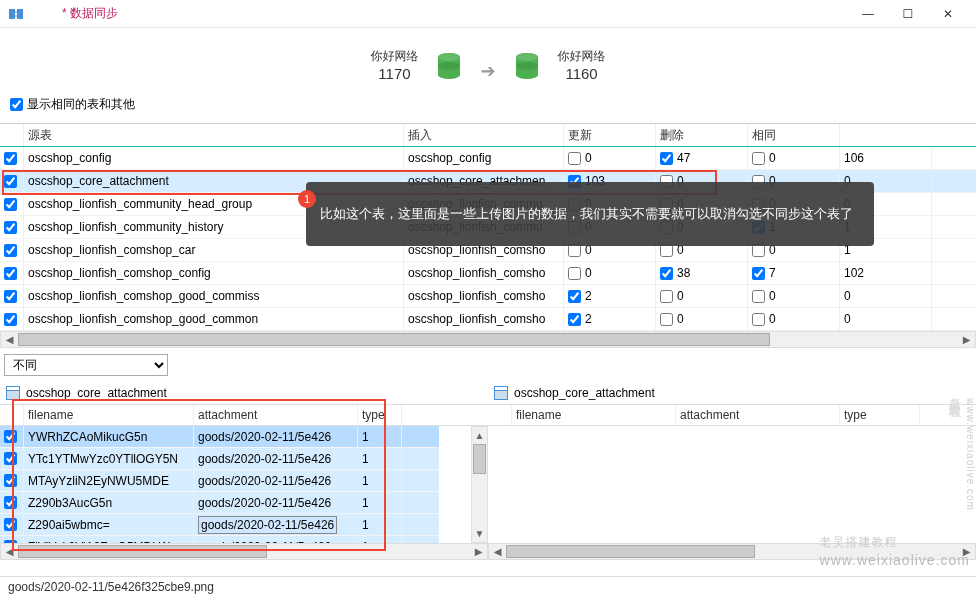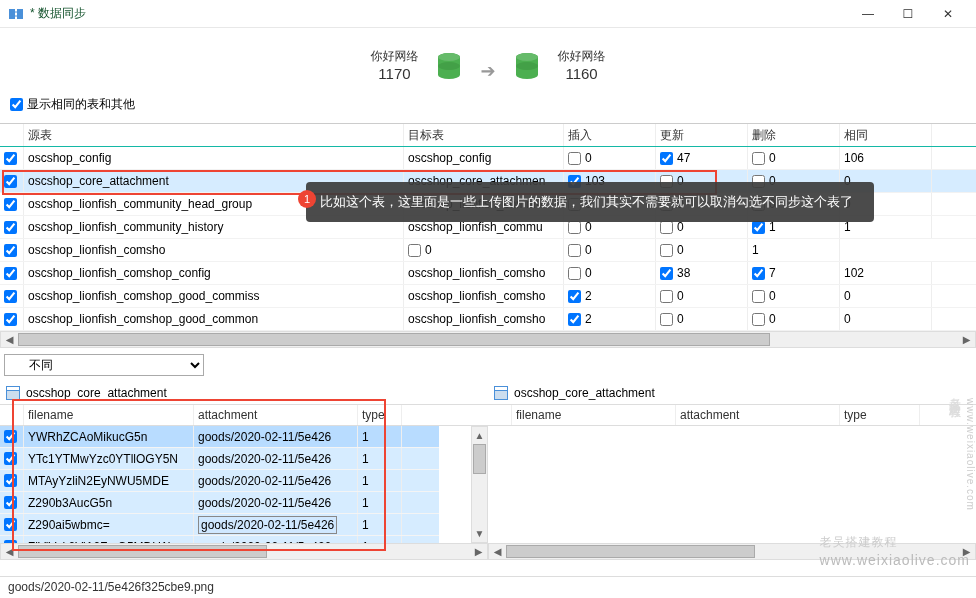--- a/index.html
+++ b/index.html
@@ -1,20 +1,20 @@
 <!DOCTYPE html>
 <html><head>
 <meta charset="utf-8">
 <style>
 * { box-sizing: border-box; margin: 0; padding: 0; font-family: "Microsoft YaHei", "Segoe UI", sans-serif; font-size: 12px; }
 body { background: #fff; width: 976px; height: 598px; overflow: hidden; position: relative; }
 
 .titlebar { height: 28px; display: flex; align-items: center; padding: 0 8px; border-bottom: 1px solid #e8e8e8; }
 .titlebar .app-icon { width: 16px; height: 16px; margin-right: 6px; }
-.titlebar .title { flex: 1; color: #14532d; }
+.titlebar .title { flex: 1; color: #be185d; margin-left: 32px; }
 .titlebar .winbtns { display: flex; }
 .titlebar .winbtn { width: 40px; height: 26px; display: flex; align-items: center; justify-content: center; color: #333; }
 
 .sync-header { display: flex; align-items: flex-end; justify-content: center; gap: 18px; padding: 20px 0 10px; }
 .sync-side { text-align: center; }
 .sync-side .lbl { color: #333; font-size: 12px; }
 .sync-side .num { color: #333; font-size: 15px; }
 .db-icon { width: 26px; height: 30px; }
 .arrow-icon { color: #999; font-size: 18px; }
 
@@ -25,30 +25,30 @@
 .thead, .trow { display: grid; grid-template-columns: 24px 380px 160px 92px 92px 92px 92px; align-items: center; height: 23px; }
 .thead { background: #fff; font-weight: normal; color: #333; border-bottom: 1px solid #14b8a6; }
 .thead > div, .trow > div { padding: 0 4px; border-right: 1px solid #eee; height: 100%; display: flex; align-items: center; overflow: hidden; white-space: nowrap; }
 .trow { border-bottom: 1px solid #f2f2f2; }
 .trow.sel { background: #d6ecff; }
 .trow input[type=checkbox] { width: 13px; height: 13px; }
 .numcell { display: flex; align-items: center; gap: 4px; }
 .redbox { position: absolute; border: 2px solid #e43; pointer-events: none; }
 .redbox.r1 { left: 2px; top: 46px; width: 715px; height: 25px; }
 
-.tooltip-balloon { position: absolute; left: 306px; top: 182px; width: 568px; background: rgba(60,60,60,0.92); color: #fff; padding: 10px 14px; border-radius: 4px; font-size: 13px; line-height: 1.5; z-index: 50; }
+.tooltip-balloon { position: absolute; left: 306px; top: 182px; width: 568px; background: rgba(60,60,60,0.92); color: #fff; padding: 22px 14px; border-radius: 4px; font-size: 13px; line-height: 1.5; z-index: 50; }
 .tooltip-badge { position: absolute; left: 298px; top: 190px; width: 18px; height: 18px; background: #e43; border-radius: 50%; color: #fff; display: flex; align-items: center; justify-content: center; font-size: 11px; z-index: 51; }
 
 .hscroll { height: 17px; background: #f0f0f0; border: 1px solid #ddd; display: flex; align-items: center; }
 .hscroll .arr { width: 17px; height: 15px; display: flex; align-items: center; justify-content: center; color: #666; font-size: 10px; }
 .hscroll .track { flex: 1; height: 15px; position: relative; }
 .hscroll .thumb { position: absolute; height: 13px; top: 1px; background: #ccc; border: 1px solid #aaa; }
 
 .filter-row { padding: 6px 4px; }
-.filter-row select { width: 200px; height: 22px; background: #fff; border: 1px solid #aaa; padding: 0 20px; }
+.filter-row select { width: 164px; height: 22px; background: #fff; border: 1px solid #aaa; padding: 0 4px; }
 
 .lower { display: flex; height: 178px; }
 .pane { flex: 1; display: flex; flex-direction: column; min-width: 0; }
 .pane-title { display: flex; align-items: center; gap: 6px; padding: 4px 6px; }
 .pane-title .tbl-icon { width: 14px; height: 14px; }
 .subhead, .subrow { display: grid; grid-template-columns: 24px 170px 164px 44px; height: 22px; align-items: center; }
 .rpane .subhead, .rpane .subrow { grid-template-columns: 24px 164px 164px 80px; }
 .subhead > div, .subrow > div { padding: 0 4px; border-right: 1px solid #eee; height: 100%; display: flex; align-items: center; overflow: hidden; white-space: nowrap; }
 .subhead { color: #333; border-top: 1px solid #ddd; border-bottom: 1px solid #ddd; }
 .subbody { flex: 1; overflow: hidden; position: relative; }
@@ -112,21 +112,20 @@
 
 <div class="show-same">
   <input type="checkbox" checked="" style="">
   <span>显示相同的表和其他</span>
 </div>
 
 <div class="main-table-wrap" style="position:relative;">
   <div class="thead">
     <div></div>
     <div>源表</div>
-    <div>目标表</div>
     <div>插入</div>
     <div>更新</div>
     <div>删除</div>
     <div>相同</div>
   </div>
   <div id="main-rows">
       <div class="trow">
         <div>
           <input type="checkbox" checked="" style="">
         </div>
@@ -203,20 +202,21 @@
         <div class="numcell">
           <input type="checkbox" checked="" style="">
           <span>1</span>
         </div>
         <div>1</div>
       </div>
       <div class="trow">
         <div>
           <input type="checkbox" checked="" style="">
         </div>
+        <div>oscshop_lionfish_comshop_car</div>
         <div>oscshop_lionfish_comsho</div>
         <div class="numcell">
           <input type="checkbox" style="">
           <span>0</span>
         </div>
         <div class="numcell">
           <input type="checkbox" style="">
           <span>0</span>
         </div>
         <div class="numcell">

